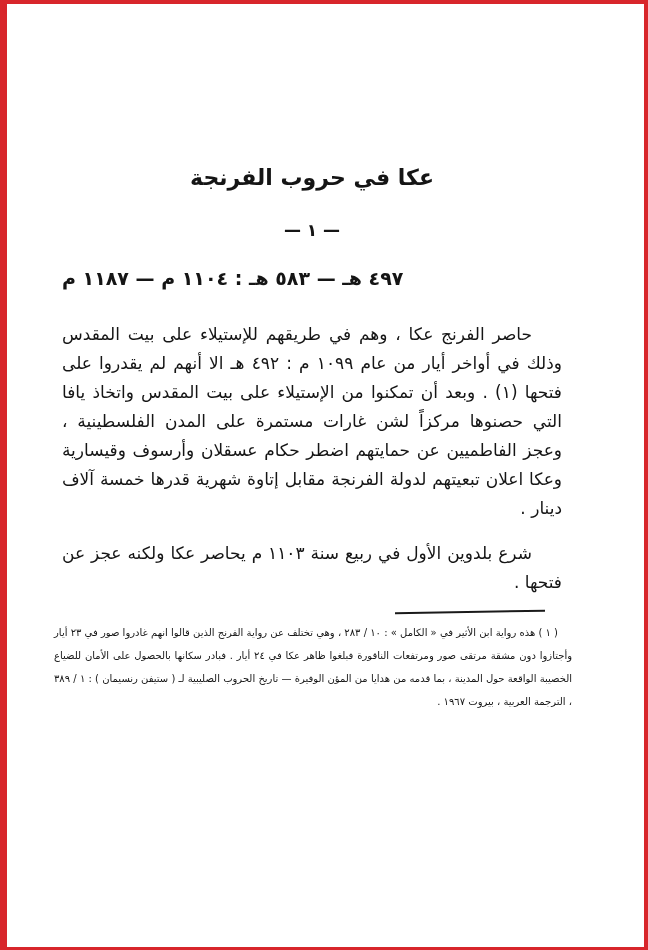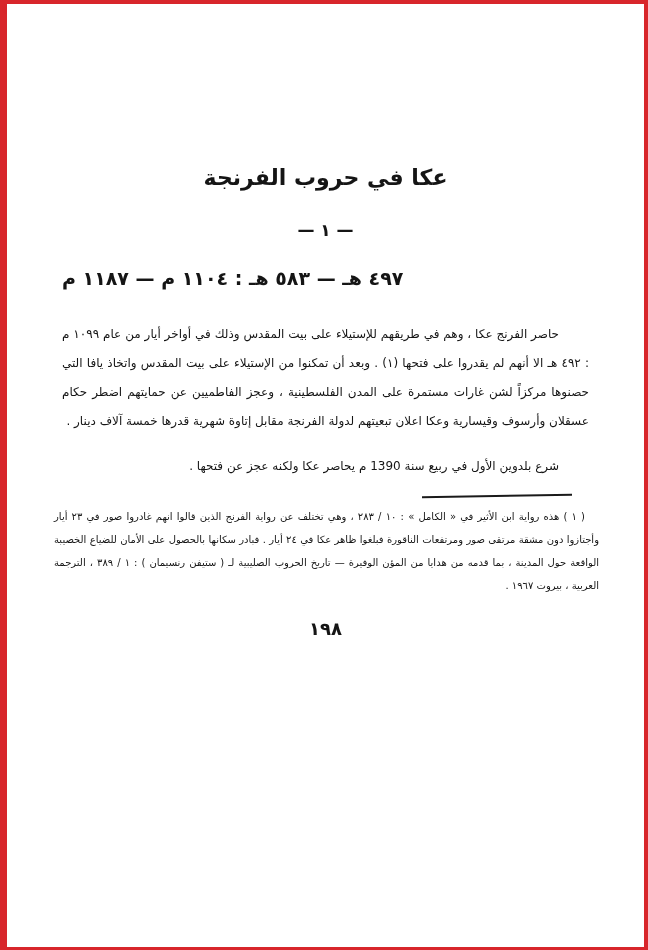--- a/index.html
+++ b/index.html
@@ -17,21 +17,21 @@
   .page {
     position: absolute;
     left: 7px;
     top: 4px;
     width: 637px;
     height: 943px;
     background: #ffffff;
     color: #151515;
     direction: rtl;
     box-sizing: border-box;
-    padding: 158px 55px 0 55px;
+    padding: 158px 82px 0 55px;
   }
   .page-title {
     font-size: 22px;
     font-weight: bold;
     text-align: center;
     margin: 0;
     line-height: 32px;
     letter-spacing: 0.5px;
   }
   .section-marker {
@@ -43,21 +43,21 @@
   }
   .date-line {
     text-align: left;
     font-size: 19px;
     font-weight: bold;
     margin-top: 22px;
     line-height: 28px;
   }
   .body-text {
     margin-top: 28px;
-    font-size: 12px;
+    font-size: 17px;
     line-height: 29px;
     text-align: justify;
   }
   .body-text p {
     margin: 0 0 3px 0;
     text-indent: 30px;
   }
   .body-text p.spaced {
     margin-top: 16px;
   }
@@ -102,22 +102,21 @@
 <div class="page">
 
   <h1 class="page-title">عكا في حروب الفرنجة</h1>
 
   <div class="section-marker">— ١ —</div>
 
   <div class="date-line">٤٩٧ هـ — ٥٨٣ هـ : ١١٠٤ م — ١١٨٧ م</div>
 
   <div class="body-text">
     <p>حاصر الفرنج عكا ، وهم في طريقهم للإستيلاء على بيت المقدس وذلك في أواخر أيار من عام ١٠٩٩ م : ٤٩٢ هـ الا أنهم لم يقدروا على فتحها (١) . وبعد أن تمكنوا من الإستيلاء على بيت المقدس واتخاذ يافا التي حصنوها مركزاً لشن غارات مستمرة على المدن الفلسطينية ، وعجز الفاطميين عن حمايتهم اضطر حكام عسقلان وأرسوف وقيسارية وعكا اعلان تبعيتهم لدولة الفرنجة مقابل إتاوة شهرية قدرها خمسة آلاف دينار .</p>
-    <p class="spaced">شرع بلدوين الأول في ربيع سنة 1390 م يحاصر عكا ولكنه عجز عن فتحها .</p>
+    <p class="spaced">شرع بلدوين الأول في ربيع سنة ١١٠٣ م يحاصر عكا ولكنه عجز عن فتحها .</p>
   </div>
 
   <div class="footnote-separator"></div>
 
   <div class="footnote">( ١ ) هذه رواية ابن الأثير في « الكامل » : ١٠ / ٢٨٣ ، وهي تختلف عن رواية الفرنج الذين قالوا انهم غادروا صور في ٢٣ أيار وأجتازوا دون مشقة مرتقى صور ومرتفعات الناقورة فبلغوا ظاهر عكا في ٢٤ أيار . فبادر سكانها بالحصول على الأمان للضياع الخصيبة الواقعة حول المدينة ، بما قدمه من هدايا من المؤن الوفيرة — تاريخ الحروب الصليبية لـ ( ستيفن رنسيمان ) : ١ / ٣٨٩ ، الترجمة العربية ، بيروت ١٩٦٧ .</div>
 
-  <div class="page-number">١٩٨</div>
 
 </div>
 
 </body></html>

